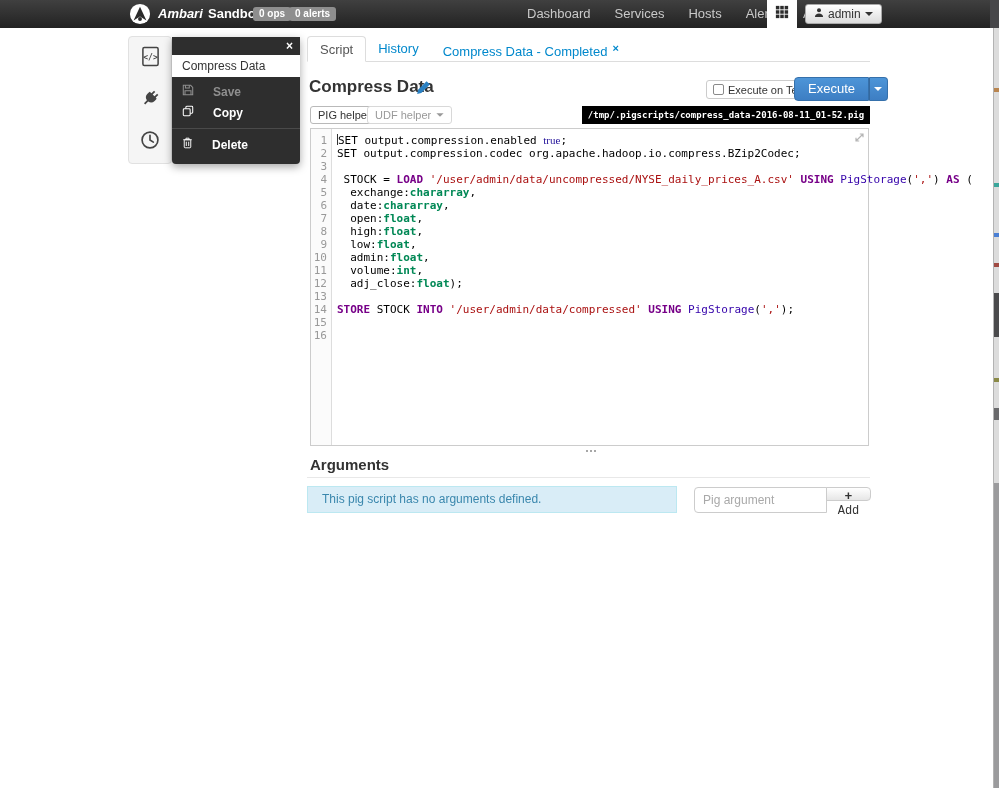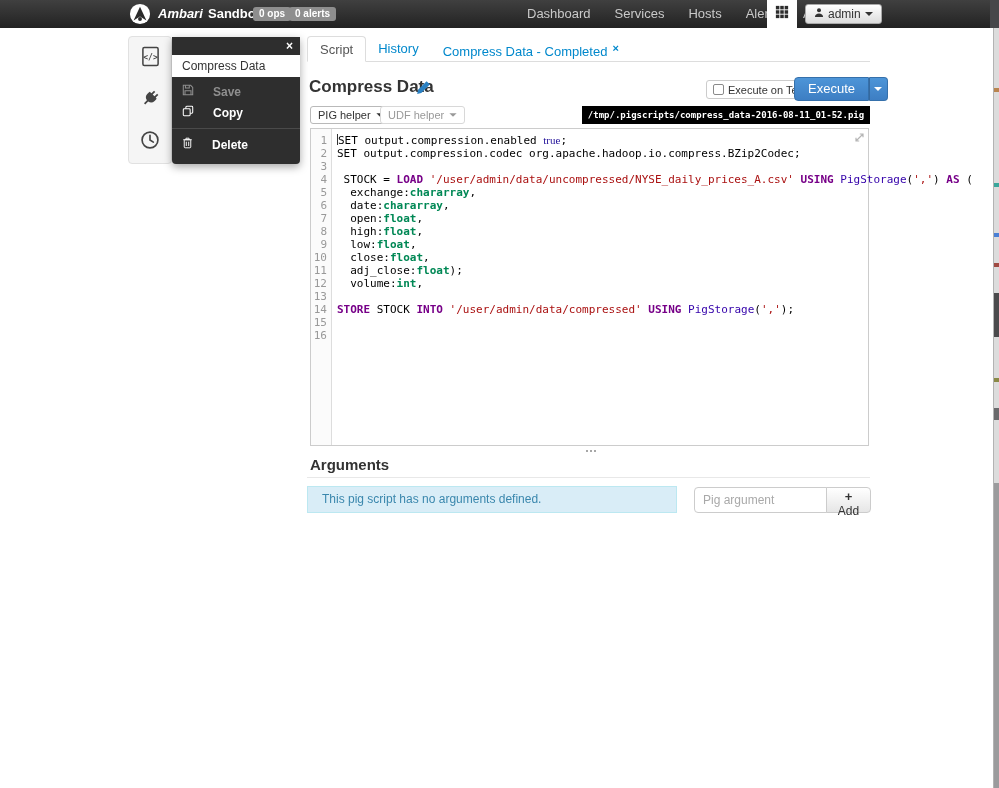--- a/index.html
+++ b/index.html
@@ -71,21 +71,21 @@
                  background:linear-gradient(#4d95d8,#3d7ec3);border-radius:0 4px 4px 0;
                  display:flex;align-items:center;justify-content:center;box-sizing:border-box;cursor:pointer;}
   .execute-caret .caret-down{border-top-color:#fff;}
 
   
   .helper-btn{position:absolute;top:106px;height:18px;padding:0 7px;border:1px solid #b9b9b9;border-radius:3px;
               background:#fff;font-size:11px;color:#333;display:flex;align-items:center;gap:5px;
               box-sizing:border-box;cursor:pointer;}
   .helper-btn .caret-down{border-top-color:currentColor;transform:scale(.9);}
   .helper-pig{left:310px;}
-  .helper-udf{left:380px;color:#999;border-color:#d8d8d8;}
+  .helper-udf{left:367px;color:#999;border-color:#d8d8d8;}
   .path-badge{position:absolute;top:106px;left:582px;width:288px;height:18px;background:#000;border-radius:0;
               color:#fff;font-family:"DejaVu Sans Mono",monospace;font-size:9px;font-weight:bold;
               line-height:18px;text-align:center;box-sizing:border-box;}
 
   
   .editor{position:absolute;left:310px;top:128px;width:559px;height:318px;border:1px solid #ccc;
           box-sizing:border-box;background:#fff;font-family:"DejaVu Sans Mono",monospace;
           font-size:11px;line-height:13px;}
   .gutter{position:absolute;left:0;top:0;bottom:0;width:21px;background:#fbfbfb;border-right:1px solid #ddd;
           padding-top:5px;box-sizing:border-box;}
@@ -108,23 +108,23 @@
   
   .args-heading{position:absolute;left:310px;top:456px;font-size:15px;font-weight:bold;color:#333;}
   .args-hr{position:absolute;left:307px;top:477px;width:563px;border-top:1px solid #e8e8e8;}
   .args-alert{position:absolute;left:307px;top:486px;width:370px;height:27px;background:#d9edf7;
               border:1px solid #bce8f1;border-radius:0;color:#3a87ad;font-size:12px;line-height:25px;
               padding-left:14px;box-sizing:border-box;}
   .args-input{position:absolute;left:694px;top:487px;width:133px;height:26px;border:1px solid #ccc;
               border-radius:4px 0 0 4px;box-sizing:border-box;padding:0 8px;font-size:12px;color:#555;
               font-family:"Liberation Sans",sans-serif;outline:none;}
   .args-input::placeholder{color:#a9a9a9;}
-  .args-add{position:absolute;left:826px;top:487px;width:45px;height:26px;border:1px solid #ccc;
+  .args-add{position:absolute;left:826px;top:487px;width:45px;height:14px;border:1px solid #ccc;
             border-radius:0 4px 4px 0;background:linear-gradient(#fff,#e6e6e6);font-size:12px;color:#333;
-            box-sizing:border-box;font-family:Liberation Sans, sans-serif;cursor:pointer;}
+            box-sizing:border-box;font-family:Liberation Mono, monospace;cursor:pointer;}
   .args-add b{font-size:13px;}
 </style>
 </head>
 <body>
 
 <div id="screen">
 
   <header class="navbar">
     <span class="brand-logo">
       <svg width="22" height="22" viewBox="0 0 24 24">
@@ -311,23 +311,23 @@
     <div class="code">
         <div class="code-line"><span class="cursor"></span><span class="tok-p">SET output.compression.enabled </span><span class="tok-a">true</span><span class="tok-p">;</span></div>
         <div class="code-line"><span class="tok-p">SET output.compression.codec org.apache.hadoop.io.compress.BZip2Codec;</span></div>
         <div class="code-line">&nbsp;</div>
         <div class="code-line"><span class="tok-p"> STOCK = </span><span class="tok-k">LOAD</span><span class="tok-p"> </span><span class="tok-s">'/user/admin/data/uncompressed/NYSE_daily_prices_A.csv'</span><span class="tok-p"> </span><span class="tok-k">USING</span><span class="tok-p"> </span><span class="tok-b">PigStorage</span><span class="tok-p">(</span><span class="tok-s">','</span><span class="tok-p">) </span><span class="tok-k">AS</span><span class="tok-p"> (</span></div>
         <div class="code-line"><span class="tok-p">  exchange:</span><span class="tok-t">chararray</span><span class="tok-p">,</span></div>
         <div class="code-line"><span class="tok-p">  date:</span><span class="tok-t">chararray</span><span class="tok-p">,</span></div>
         <div class="code-line"><span class="tok-p">  open:</span><span class="tok-t">float</span><span class="tok-p">,</span></div>
         <div class="code-line"><span class="tok-p">  high:</span><span class="tok-t">float</span><span class="tok-p">,</span></div>
         <div class="code-line"><span class="tok-p">  low:</span><span class="tok-t">float</span><span class="tok-p">,</span></div>
-        <div class="code-line"><span class="tok-p">  close:</span><span class="tok-t">float</span><span class="tok-p">,</span></div>
+        <div class="code-line"><span class="tok-p">  admin:</span><span class="tok-t">float</span><span class="tok-p">,</span></div>
+        <div class="code-line"><span class="tok-p">  volume:</span><span class="tok-t">int</span><span class="tok-p">,</span></div>
         <div class="code-line"><span class="tok-p">  adj_close:</span><span class="tok-t">float</span><span class="tok-p">);</span></div>
-        <div class="code-line"><span class="tok-p">  volume:</span><span class="tok-t">int</span><span class="tok-p">,</span></div>
         <div class="code-line">&nbsp;</div>
         <div class="code-line"><span class="tok-k">STORE</span><span class="tok-p"> STOCK </span><span class="tok-k">INTO</span><span class="tok-p"> </span><span class="tok-s">'/user/admin/data/compressed'</span><span class="tok-p"> </span><span class="tok-k">USING</span><span class="tok-p"> </span><span class="tok-b">PigStorage</span><span class="tok-p">(</span><span class="tok-s">','</span><span class="tok-p">);</span></div>
         <div class="code-line">&nbsp;</div>
       </div>
     <span class="expand-icon">
       <svg width="11" height="11" viewBox="0 0 11 11" fill="none" stroke="#b5b5b5" stroke-width="1.2">
           <path d="M2 9L9 2M5.8 2H9v3.2M2 5.8V9h3.2"></path>
         </svg>
     </span>
   </div>

